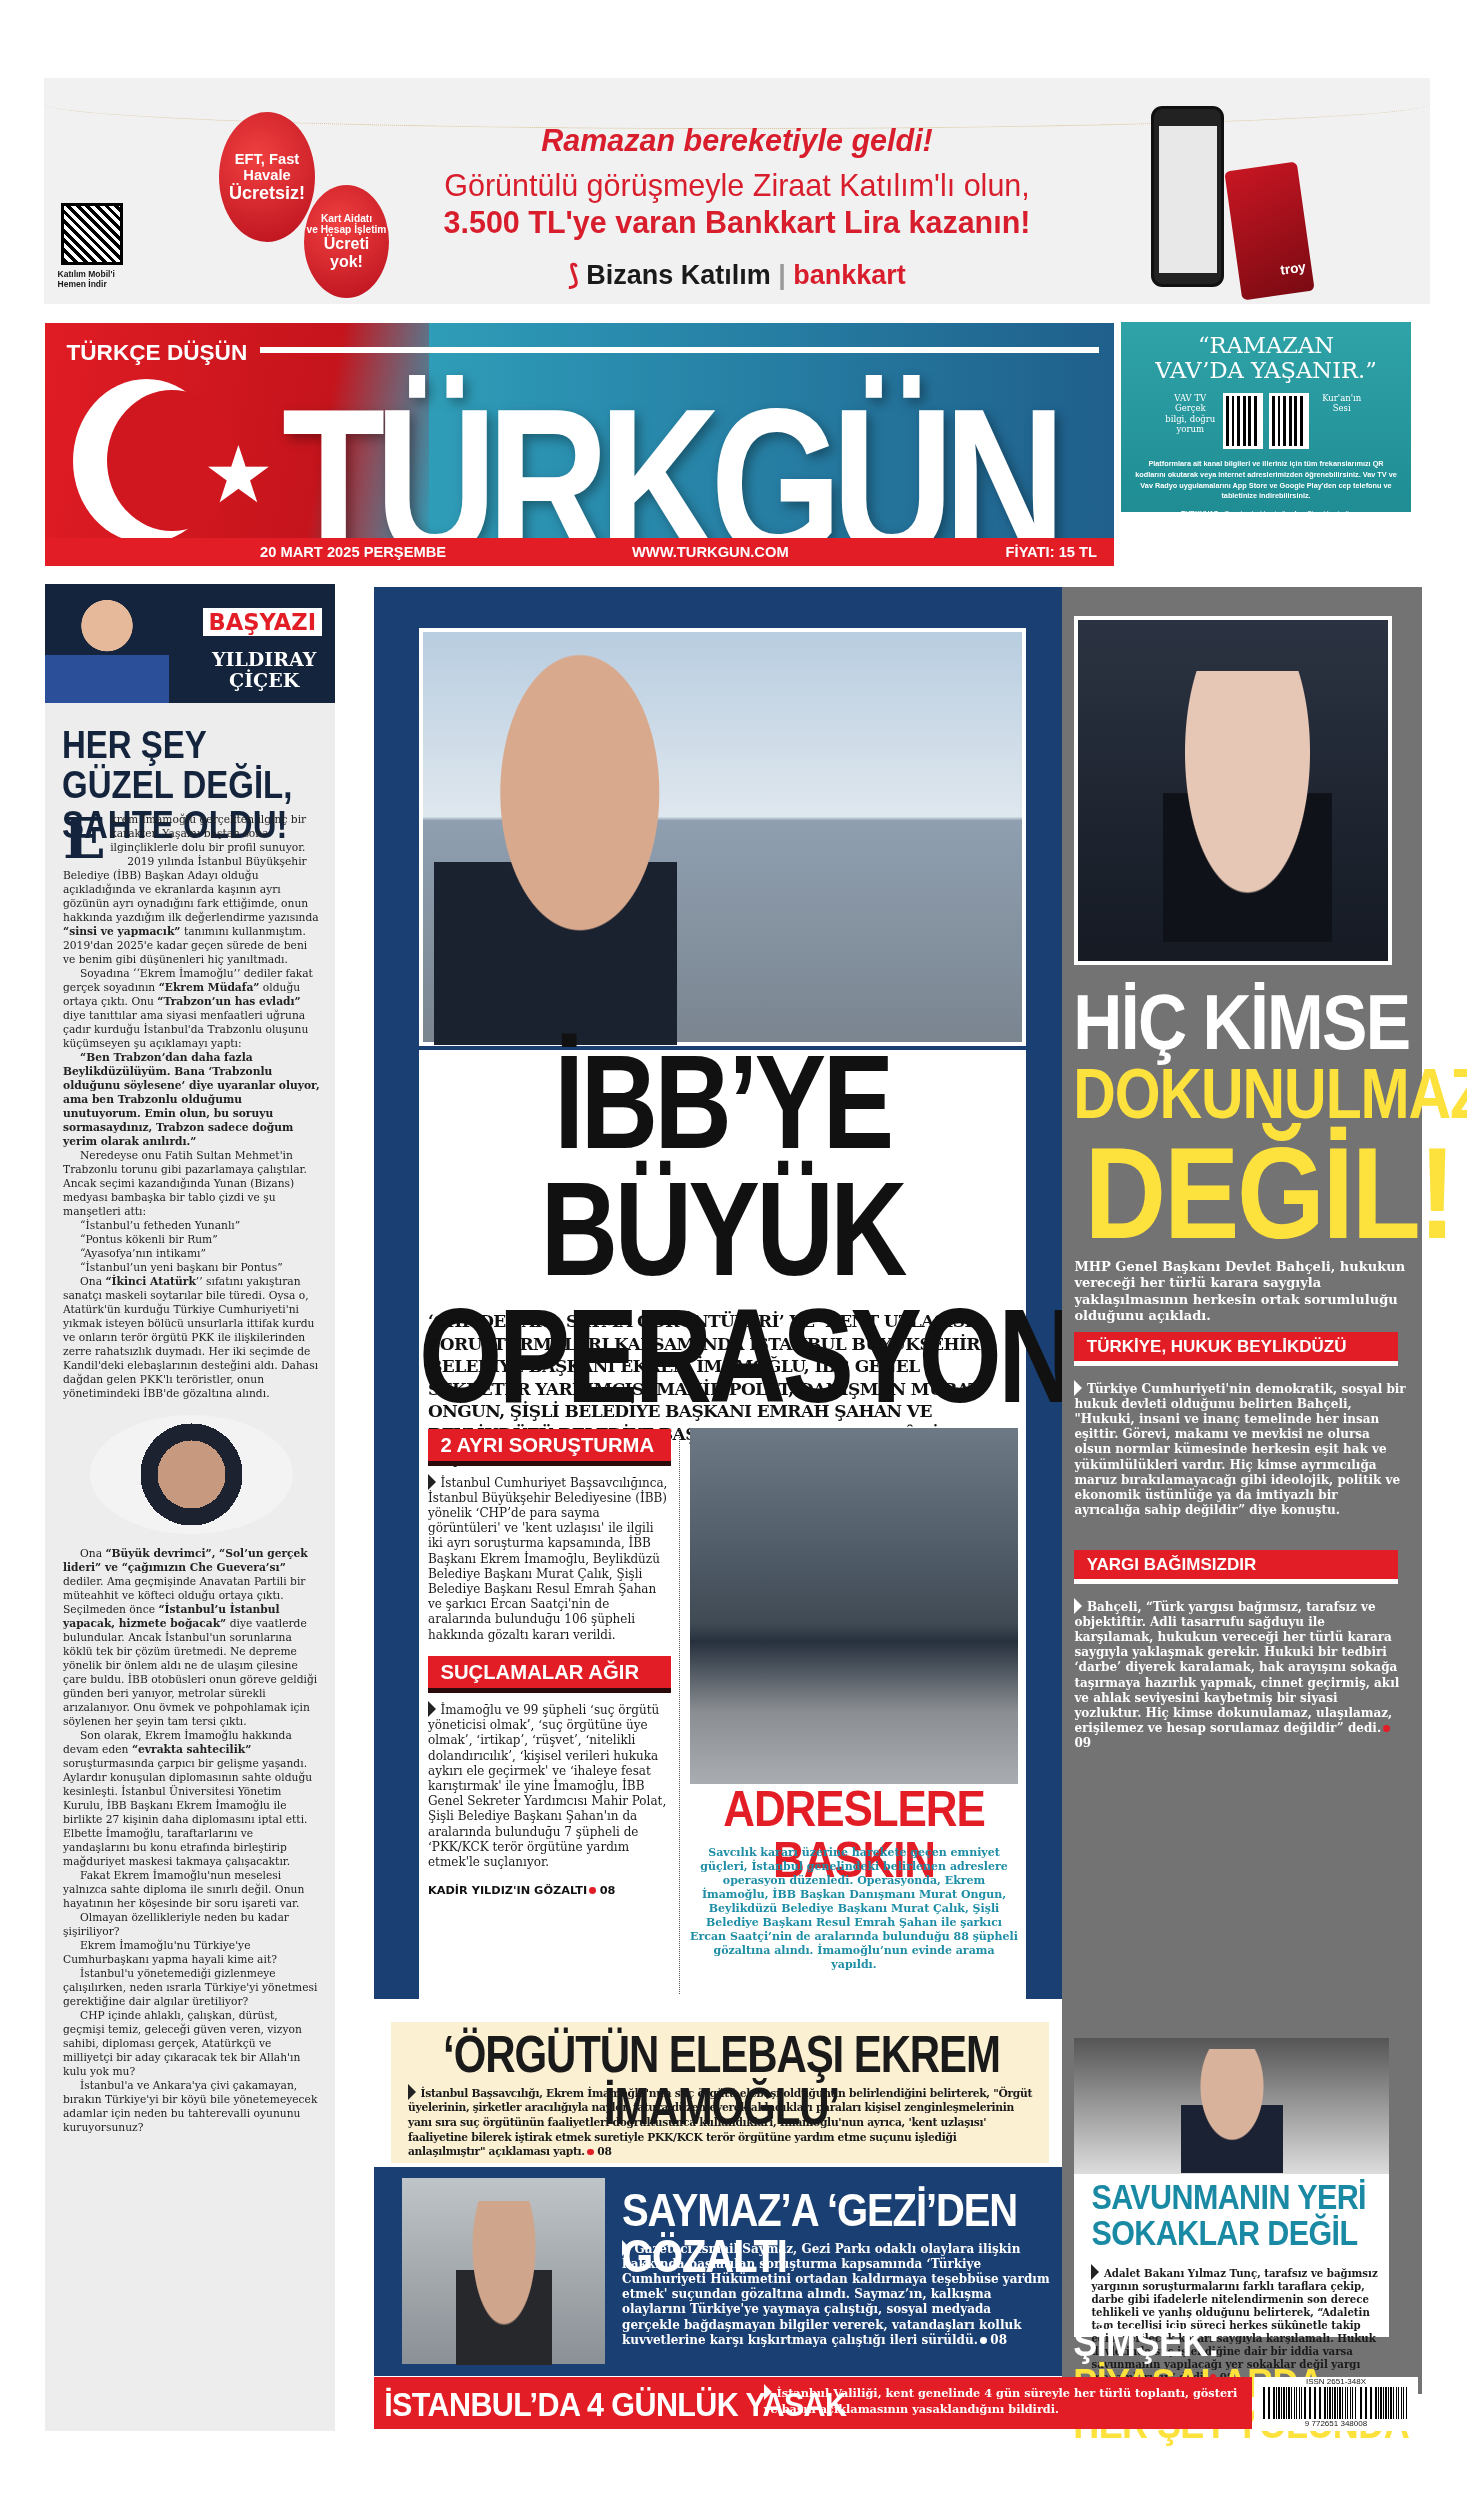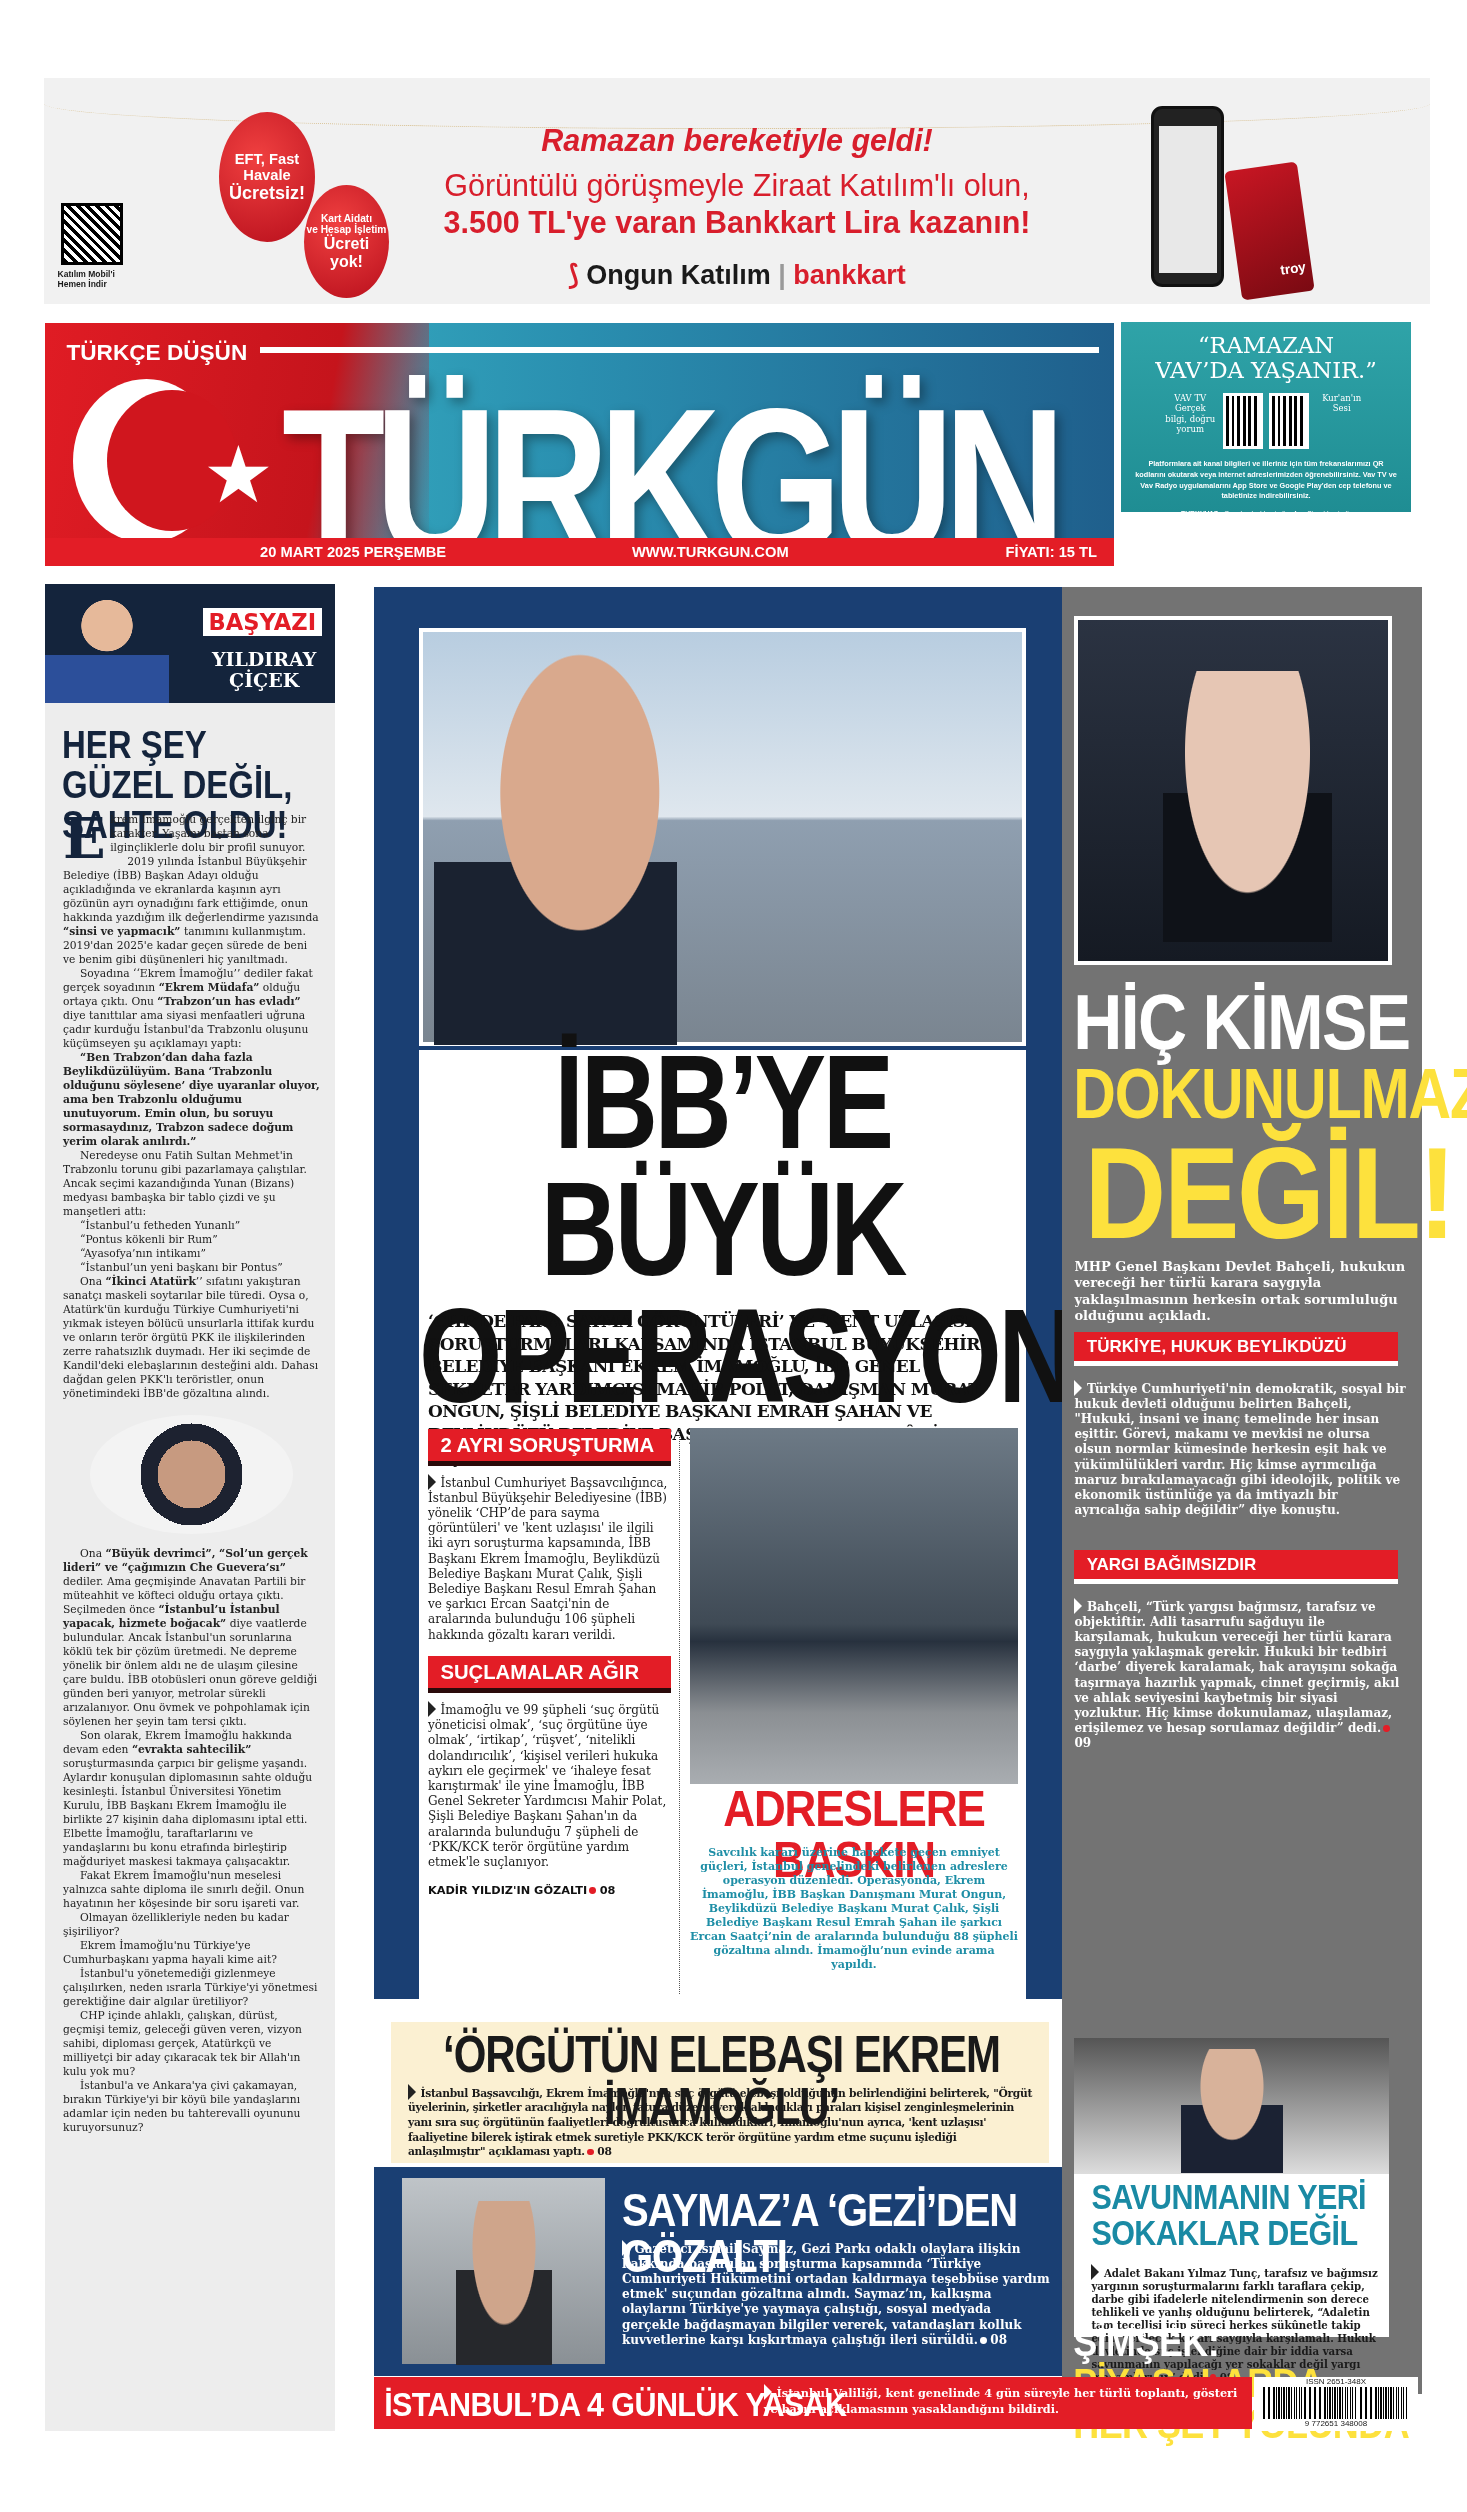--- a/index.html
+++ b/index.html
@@ -127,21 +127,21 @@
   </div>
   <div class="qr"></div>
   <div class="qr-label">
     <div>Katılım Mobil'i</div>
     <div>Hemen İndir</div>
   </div>
   <div class="t1">Ramazan bereketiyle geldi!</div>
   <div class="t2">Görüntülü görüşmeyle Ziraat Katılım'lı olun,</div>
   <div class="t3">3.500 TL'ye varan Bankkart Lira kazanın!</div>
   <div class="brand">
-    <span style="color:#d81e2c">⟆ </span><span>Ongun Katılım</span>
+    <span style="color:#d81e2c">⟆ </span><span>Bizans Katılım</span>
     <span style="color:#999"> | </span>
     <span style="color:#d81e2c">bankkart</span>
   </div>
   <div class="phone"></div>
   <div class="card">
     <span style="position:absolute;right:5.6px;bottom:17px;color:#fff;font:700 13.6px 'Liberation Sans',sans-serif">troy</span>
   </div>
 </div>
 
 <div id="mast" class="abs">
@@ -205,21 +205,21 @@
     </div>
     <p><span>Ona </span><b>“İkinci Atatürk</b><span>’’ sıfatını yakıştıran sanatçı maskeli soytarılar bile türedi. Oysa o, Atatürk'ün kurduğu Türkiye Cumhuriyeti'ni yıkmak isteyen bölücü unsurlarla ittifak kurdu ve onların terör örgütü PKK ile ilişkilerinden zerre rahatsızlık duymadı. Her iki seçimde de Kandil'deki elebaşlarının desteğini aldı. Dahası dağdan gelen PKK'lı teröristler, onun yönetimindeki İBB'de gözaltına alındı.</span></p>
     <div class="avatar"></div>
     <p><span>Ona </span><b>“Büyük devrimci”, “Sol’un gerçek lideri” ve “çağımızın Che Guevera’sı”</b><span> dediler. Ama geçmişinde Anavatan Partili bir müteahhit ve köfteci olduğu ortaya çıktı. Seçilmeden önce </span><b>“İstanbul’u İstanbul yapacak, hizmete boğacak”</b><span> diye vaatlerde bulundular. Ancak İstanbul'un sorunlarına köklü tek bir çözüm üretmedi. Ne depreme yönelik bir önlem aldı ne de ulaşım çilesine çare buldu. İBB otobüsleri onun göreve geldiği günden beri yanıyor, metrolar sürekli arızalanıyor. Onu övmek ve pohpohlamak için söylenen her şeyin tam tersi çıktı.</span></p>
     <p><span>Son olarak, Ekrem İmamoğlu hakkında devam eden </span><b>“evrakta sahtecilik”</b><span> soruşturmasında çarpıcı bir gelişme yaşandı. Aylardır konuşulan diplomasının sahte olduğu kesinleşti. İstanbul Üniversitesi Yönetim Kurulu, İBB Başkanı Ekrem İmamoğlu ile birlikte 27 kişinin daha diplomasını iptal etti. Elbette İmamoğlu, taraftarlarını ve yandaşlarını bu konu etrafında birleştirip mağduriyet maskesi takmaya çalışacaktır.</span></p>
     <p>Fakat Ekrem İmamoğlu'nun meselesi yalnızca sahte diploma ile sınırlı değil. Onun hayatının her köşesinde bir soru işareti var.</p>
     <p>Olmayan özellikleriyle neden bu kadar şişiriliyor?</p>
     <p>Ekrem İmamoğlu'nu Türkiye'ye Cumhurbaşkanı yapma hayali kime ait?</p>
     <p>İstanbul'u yönetemediği gizlenmeye çalışılırken, neden ısrarla Türkiye'yi yönetmesi gerektiğine dair algılar üretiliyor?</p>
     <p>CHP içinde ahlaklı, çalışkan, dürüst, geçmişi temiz, geleceği güven veren, vizyon sahibi, diploması gerçek, Atatürkçü ve milliyetçi bir aday çıkaracak tek bir Allah'ın kulu yok mu?</p>
-    <p>İstanbul'a ve Ankara'ya çivi çakamayan, bırakın Türkiye'yi bir köyü bile yandaşlarını adamlar için neden bu tahterevalli oyununu kuruyorsunuz?</p>
+    <p>İstanbul'a ve Ankara'ya çivi çakamayan, bırakın Türkiye'yi bir köyü bile yönetemeyecek adamlar için neden bu tahterevalli oyununu kuruyorsunuz?</p>
   </div>
 </div>
 
 <div id="main" class="abs">
   <div class="photoA">
       <div class="face"></div>
     </div>
   <div class="white"></div>
   <div class="h1">İBB’YE BÜYÜK OPERASYON</div>
   <div class="deck">‘CHP’DE PARA SAYMA GÖRÜNTÜLERİ’ VE ‘KENT UZLAŞISI’ SORUŞTURMALARI KAPSAMINDA İSTANBUL BÜYÜKŞEHİR BELEDİYE BAŞKANI EKREM İMAMOĞLU, İBB GENEL SEKRETER YARDIMCISI MAHİR POLAT, DANIŞMAN MURAT ONGUN, ŞİŞLİ BELEDİYE BAŞKANI EMRAH ŞAHAN VE BEYLİKDÜZÜ BELEDİYE BAŞKANI MURAT ÇALIK DÂHİL 88 KİŞİ GÖZALTINA ALINDI.</div>

